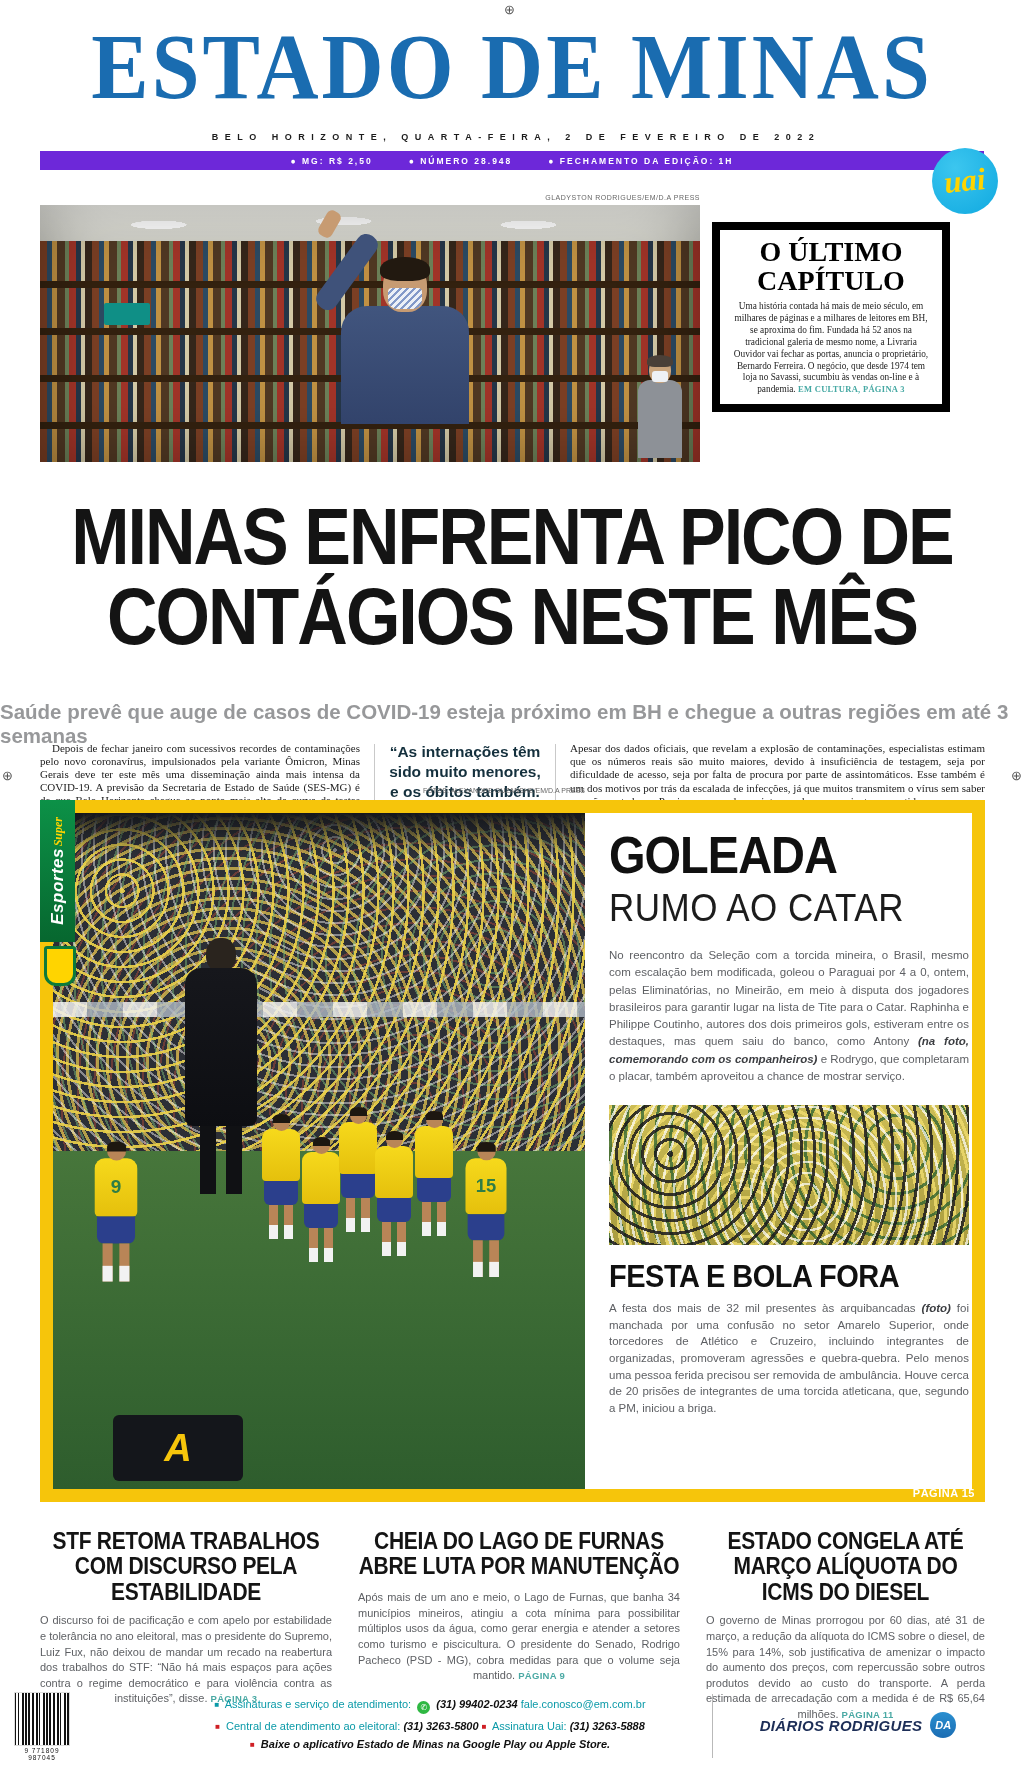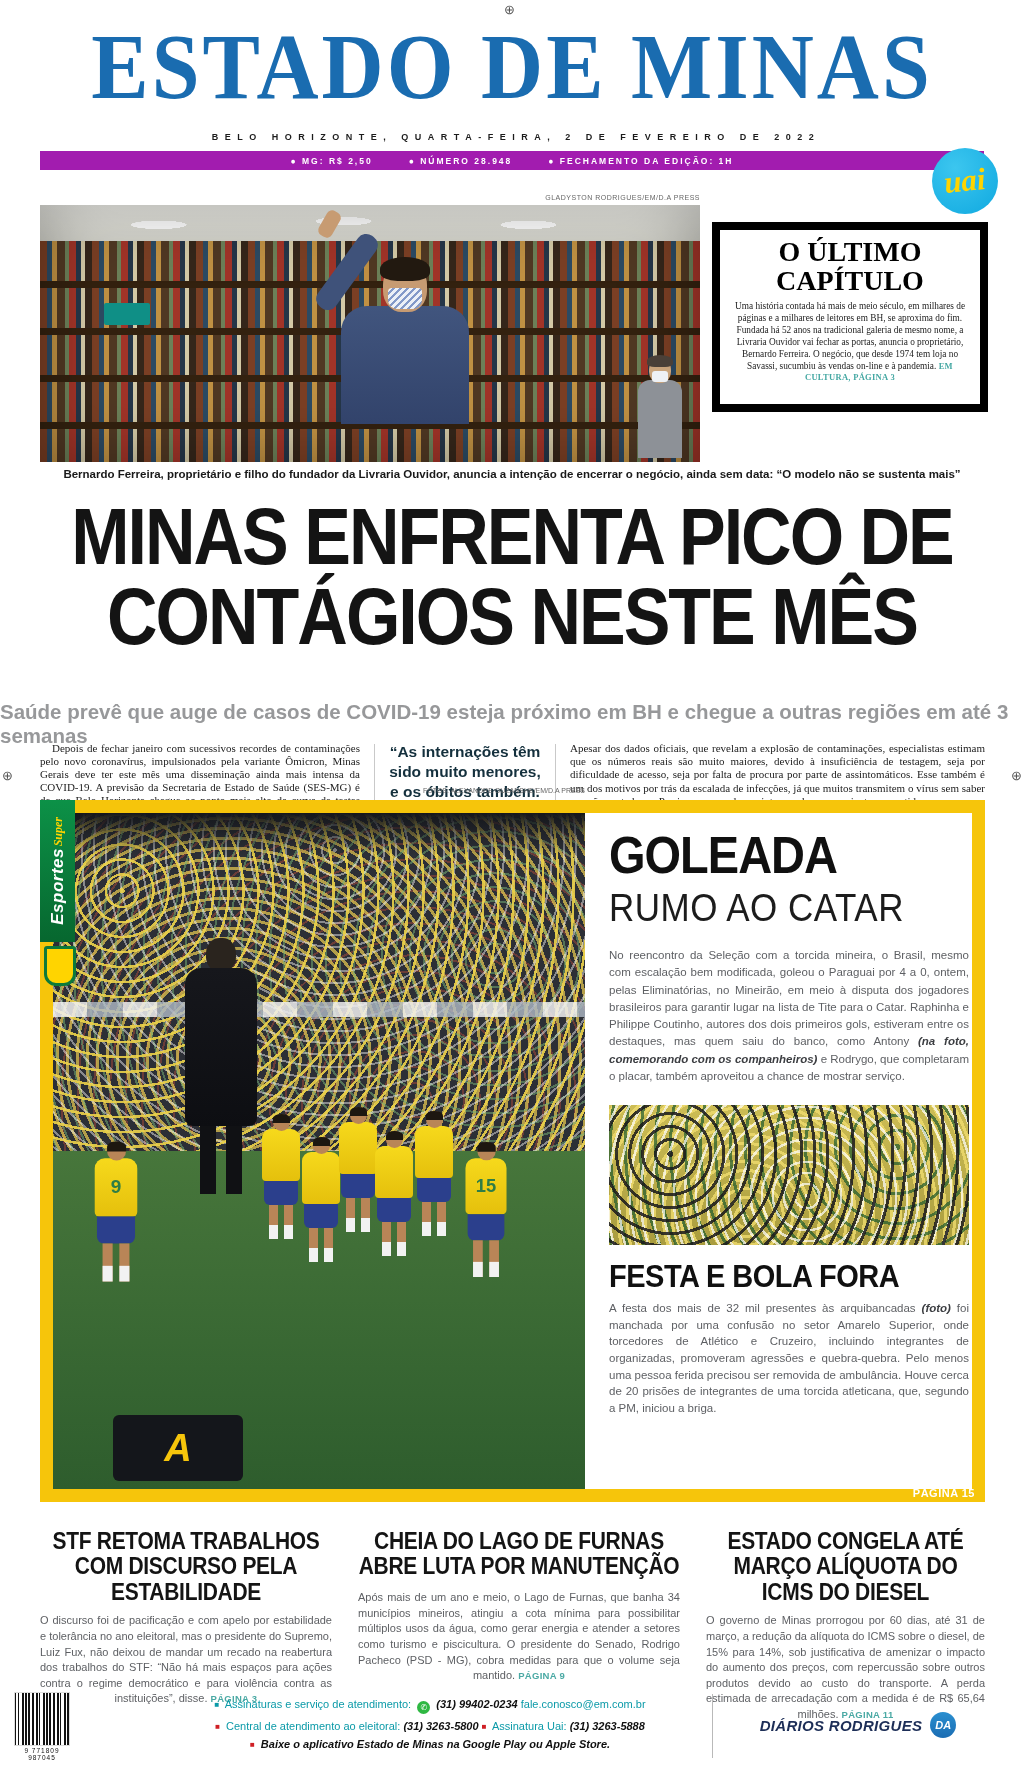--- a/index.html
+++ b/index.html
@@ -13,21 +13,21 @@
   
   .masthead-area{position:absolute;top:20px;left:0;width:100%;text-align:center;}
   .m-title{font-family:"Liberation Serif",serif;font-weight:bold;font-size:86px;line-height:1;
            color:#1a6cb0;letter-spacing:3px;transform:scaleY(1.08);transform-origin:center top;margin:0;}
   .m-siterow{margin:16px 40px 0;display:flex;align-items:center;gap:16px;}
   .m-rule{flex:1;height:5px;}
   .m-rule.l{background:linear-gradient(90deg,#13304f,#1a6cb0 40%,#2fa84f 78%,#dfe8e2);}
   .m-rule.r{background:linear-gradient(270deg,#13304f,#1a6cb0 40%,#2fa84f 78%,#dfe8e2);}
   .m-site{font-weight:bold;font-size:17px;color:#1a6cb0;letter-spacing:1.5px;}
   .m-dateline{margin-top:26px;font-size:9px;font-weight:bold;color:#1c1c1c;letter-spacing:6.5px;padding-left:8px;}
-  .m-infobar{margin:9px 40px 0;height:19px;background:#a21caf;color:#fff;display:flex;
+  .m-infobar{margin:9px 40px 0;height:19px;background:#6d28d9;color:#fff;display:flex;
              justify-content:center;align-items:center;gap:36px;font-size:8.5px;font-weight:bold;letter-spacing:2px;}
   .uai{position:absolute;top:148px;right:26px;width:66px;height:66px;border-radius:50%;
        background:radial-gradient(circle at 35% 30%,#3cc6ef,#10a9e0);display:flex;align-items:center;justify-content:center;z-index:5;}
   .uai span{font-family:"Liberation Serif",serif;font-style:italic;font-weight:bold;font-size:31px;
             color:#ffd400;transform:rotate(-6deg);}
 
   
   .credit1{position:absolute;top:194px;left:40px;width:660px;text-align:right;font-size:7px;color:#666;letter-spacing:.5px;}
   .photo-book{position:absolute;left:40px;top:205px;width:660px;height:257px;overflow:hidden;background:#3a2a1c;}
   .photo-book::after{content:"";position:absolute;inset:0;box-shadow:inset 0 0 70px rgba(0,0,0,.35);}
@@ -50,21 +50,21 @@
   .bp-head::before{content:"";position:absolute;top:-5px;left:-3px;right:-3px;height:24px;background:#221910;border-radius:50% 50% 35% 35%;}
   .bp-mask{position:absolute;bottom:3px;left:5px;right:5px;height:21px;border-radius:4px 4px 9px 9px;
            background:repeating-linear-gradient(135deg,#ecf0f7 0 3px,#8399c9 3px 5px);}
   .bp-body{width:128px;height:118px;margin:-6px auto 0;background:linear-gradient(#41557e,#32436b);border-radius:26px 26px 0 0;}
   .bk-person2{position:absolute;right:14px;bottom:0;width:52px;height:104px;z-index:3;}
   .bp2-head{position:relative;width:22px;height:25px;margin:0 auto;background:#c9a47c;border-radius:45%;}
   .bp2-head::before{content:"";position:absolute;top:-3px;left:-2px;right:-2px;height:12px;background:#4a4038;border-radius:50% 50% 30% 30%;}
   .bp2-mask{position:absolute;bottom:1px;left:3px;right:3px;height:11px;background:#eef1f5;border-radius:3px;}
   .bp2-body{width:44px;height:78px;margin:-3px auto 0;background:#8d9197;border-radius:12px 12px 0 0;}
 
-  .ultimo-box{position:absolute;left:712px;top:222px;width:276px;height:190px;box-sizing:border-box;
+  .ultimo-box{position:absolute;left:712px;top:222px;width:238px;height:190px;box-sizing:border-box;
               border:8px solid #000;background:#fff;padding:6px 12px;text-align:center;}
   .ub-title{font-family:"Liberation Serif",serif;font-weight:bold;font-size:28px;line-height:1.02;color:#000;margin:2px 0 0;}
   .ub-text{margin-top:6px;font-family:"Liberation Serif",serif;font-size:9.3px;line-height:1.28;color:#222;}
   .ub-page{color:#45a8a3;font-weight:bold;font-size:8.5px;letter-spacing:.3px;}
   .caption{position:absolute;top:468px;left:38px;width:948px;text-align:center;font-size:11.5px;font-weight:bold;color:#191919;}
 
   
   .headline{position:absolute;top:496px;left:0;width:100%;text-align:center;font-weight:bold;font-size:70px;
             line-height:1.0;letter-spacing:-2px;color:#141414;transform:scaleY(1.15);transform-origin:center top;}
   .subhead{position:absolute;top:700px;left:0;width:100%;font-size:20.5px;font-weight:bold;color:#97989a;}
@@ -212,21 +212,20 @@
       </div>
       <div class="bp2-body"></div>
     </div>
   </div>
   <div class="ultimo-box">
     <div class="ub-title">O ÚLTIMO CAPÍTULO</div>
     <div class="ub-text">
       <span>Uma história contada há mais de meio século, em milhares de páginas e a milhares de leitores em BH, se aproxima do fim. Fundada há 52 anos na tradicional galeria de mesmo nome, a Livraria Ouvidor vai fechar as portas, anuncia o proprietário, Bernardo Ferreira. O negócio, que desde 1974 tem loja no Savassi, sucumbiu às vendas on-line e à pandemia. </span><span class="ub-page">EM CULTURA, PÁGINA 3</span>
     </div>
   </div>
-  <div class="caption">Bernardo Ferreira, proprietário e filho do fundador da Livraria Ouvidor, anuncia a intenção de encerrar o negócio, ainda sem data: “O modelo não se sustenta mais”</div>
 
   <div class="headline">
     <div>MINAS ENFRENTA PICO DE</div>
     <div>CONTÁGIOS NESTE MÊS</div>
   </div>
   <div class="subhead">Saúde prevê que auge de casos de COVID-19 esteja próximo em BH e chegue a outras regiões em até 3 semanas</div>
   <div class="cols">
     <div class="col-left">Depois de fechar janeiro com sucessivos recordes de contaminações pelo novo coronavírus, impulsionados pela variante Ômicron, Minas Gerais deve ter este mês uma disseminação ainda mais intensa da COVID-19. A previsão da Secretaria de Estado de Saúde (SES-MG) é de que Belo Horizonte chegue ao ponto mais alto da curva de testes positivos até sábado. Em outras regiões, o auge de infecções é estimado para as próximas duas ou três semanas. O número mais alto de infectados no estado neste ano foi registrado em 28 de janeiro, com mais de 40,7 mil notificações em 24 horas. Nos dias 26, 27 e 29, a incidência também ficou acima dos 30 mil diagnósticos.</div>
     <div class="vline"></div>
     <div class="col-quote">

